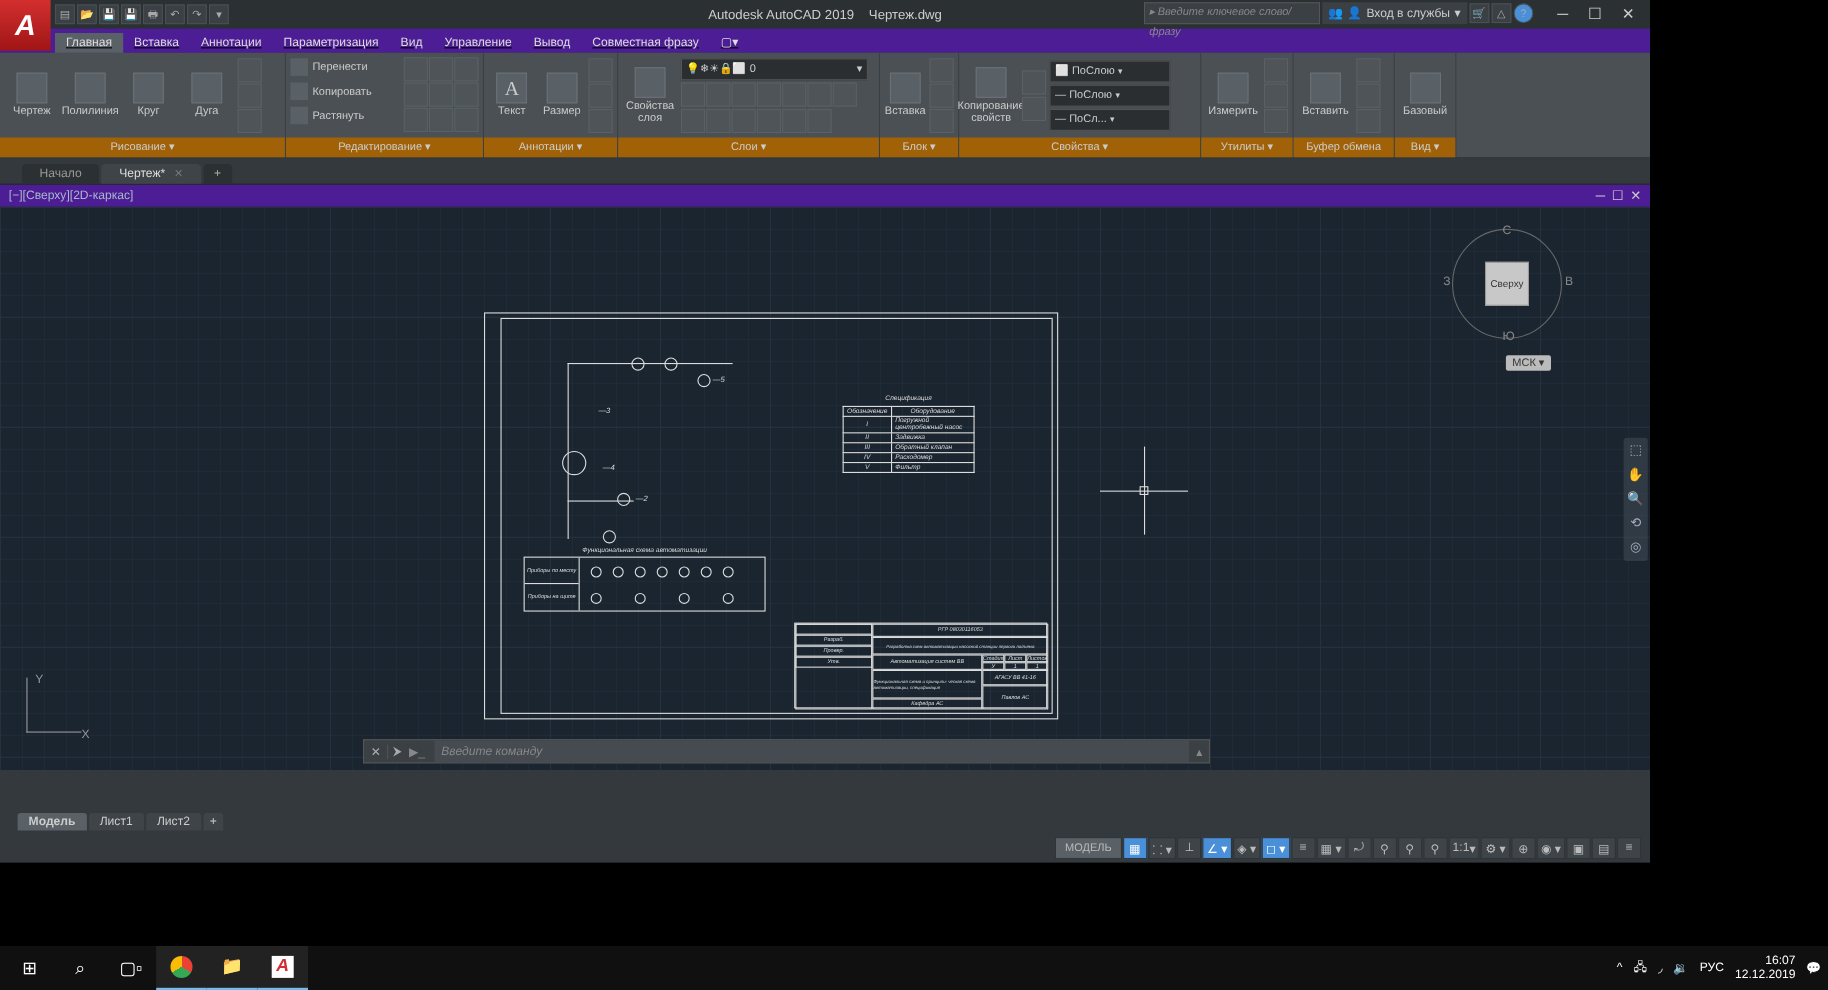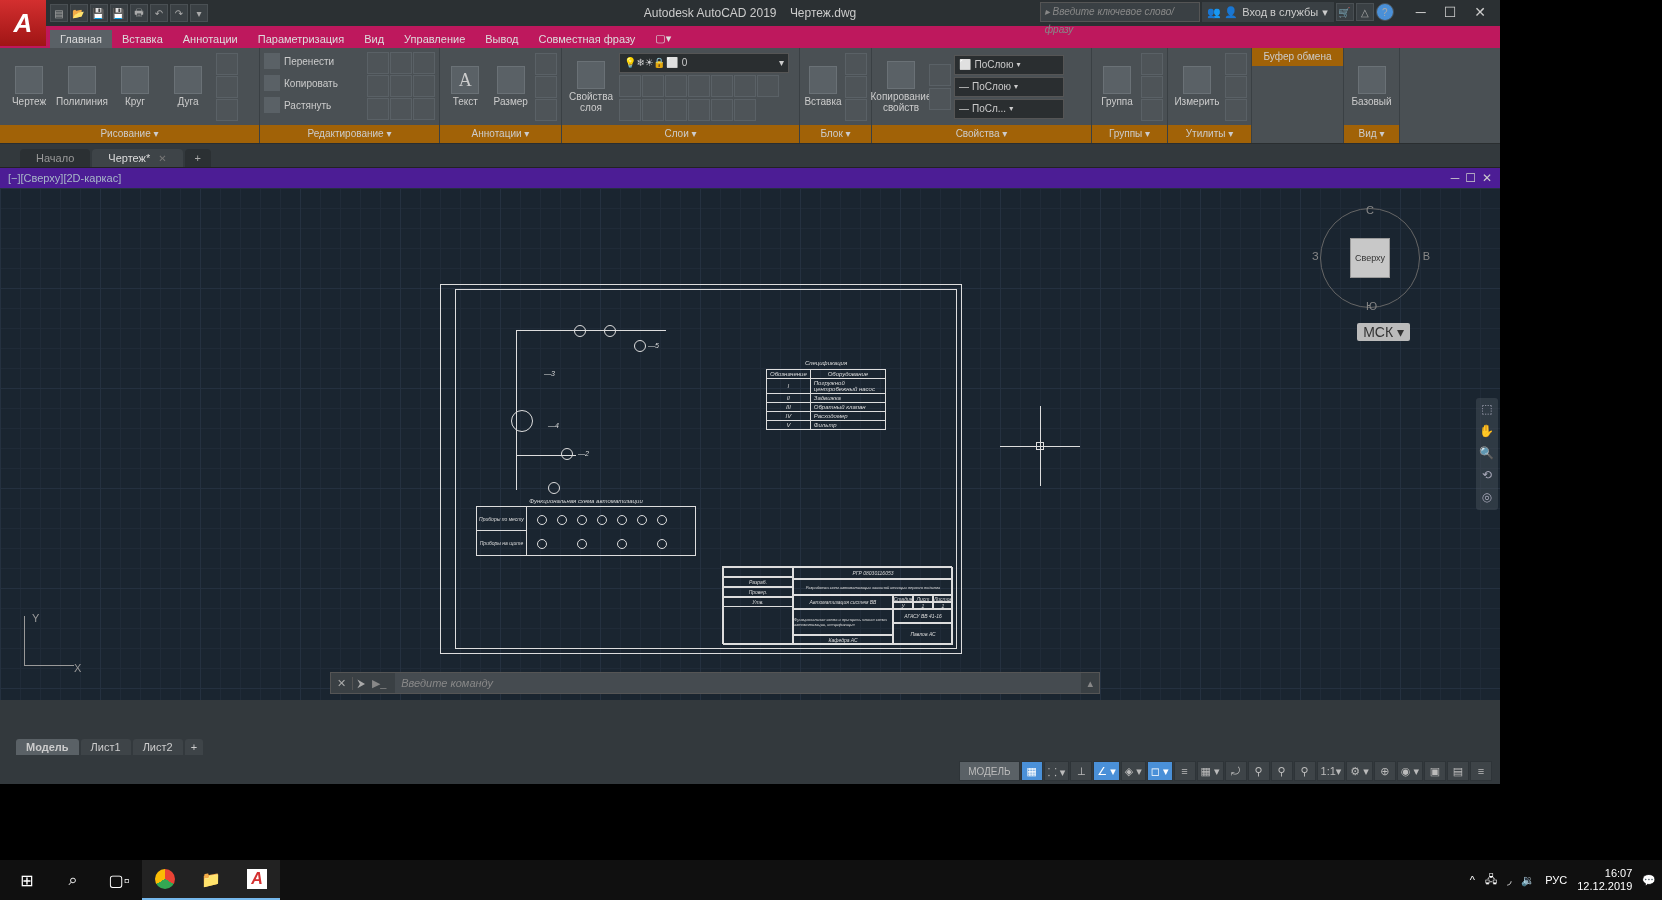--- a/index.html
+++ b/index.html
@@ -9,21 +9,21 @@
 .app-logo { width: 46px; height: 46px; background: linear-gradient(180deg,#d32f2f,#a01515); position: absolute; left: 0; top: 0; display: flex; align-items: center; justify-content: center; color: #fff; font-size: 26px; font-weight: bold; z-index: 10; font-style: italic; }
 .qat { display: flex; align-items: center; margin-left: 50px; gap: 2px; }
 .qat-btn { width: 18px; height: 18px; background: #3a4044; border: 1px solid #4a5054; display: flex; align-items: center; justify-content: center; font-size: 10px; color: #aaa; }
 .title-text { position: absolute; left: 50%; transform: translateX(-50%); color: #ccc; font-size: 12px; }
 .title-right { position: absolute; right: 4px; top: 2px; display: flex; align-items: center; gap: 2px; }
 .search-box { width: 160px; height: 20px; background: #3a4044; border: 1px solid #555; color: #888; font-size: 10px; font-style: italic; padding: 0 4px; line-height: 18px; }
 .login-btn { padding: 0 6px; height: 20px; background: #3a4044; color: #ccc; font-size: 11px; line-height: 20px; display: flex; align-items: center; gap: 4px; }
 .win-controls { display: flex; gap: 18px; margin-left: 20px; padding-right: 10px; }
 .win-btn { font-size: 14px; color: #ccc; cursor: pointer; }
 
-.ribbon-tabs { height: 22px; background: #be185d; display: flex; align-items: flex-end; padding-left: 50px; }
+.ribbon-tabs { height: 22px; background: #4c1d95; display: flex; align-items: flex-end; padding-left: 50px; text-decoration: underline; }
 .rtab { padding: 3px 10px; color: #ddd; font-size: 11px; cursor: pointer; }
 .rtab.active { background: #5a6166; }
 
 .ribbon { height: 96px; background: #4a5054; display: flex; border-bottom: 1px solid #2a2e30; }
 .panel { border-right: 1px solid #3a4044; display: flex; flex-direction: column; position: relative; }
 .panel-body { flex: 1; display: flex; align-items: center; padding: 2px 4px; gap: 3px; }
 .panel-title { height: 18px; background: #a16207; color: #ccc; font-size: 10px; text-align: center; line-height: 18px; white-space: nowrap; padding: 0 4px; }
 .big-btn { display: flex; flex-direction: column; align-items: center; justify-content: center; width: 50px; height: 70px; color: #ccc; font-size: 10px; gap: 2px; cursor: pointer; }
 .big-btn .ico { width: 28px; height: 28px; background: #5a6166; border: 1px solid #6a7176; }
 .small-btns { display: flex; flex-direction: column; gap: 1px; }
@@ -63,21 +63,21 @@
 .func-table { position: absolute; left: 20px; bottom: 90px; width: 220px; height: 60px; }
 .func-table .ft-title { color: #ddd; font-size: 6px; font-style: italic; text-align: center; margin-bottom: 2px; }
 .func-table .ft-box { border: 1px solid #ddd; height: 50px; display: flex; }
 .func-table .ft-left { width: 50px; border-right: 1px solid #ddd; }
 .func-table .ft-left div { height: 50%; border-bottom: 1px solid #ddd; font-size: 5px; color: #ddd; font-style: italic; display:flex; align-items:center; justify-content:center; }
 
 .viewcube { position: absolute; right: 80px; top: 20px; width: 100px; height: 100px; }
 .viewcube .vc-circle { position: absolute; inset: 0; border: 1px solid #666; border-radius: 50%; }
 .viewcube .vc-label { position: absolute; color: #888; font-size: 11px; }
 .viewcube .vc-cube { position: absolute; left: 30px; top: 30px; width: 40px; height: 40px; background: #c8c8c8; display: flex; align-items: center; justify-content: center; color: #333; font-size: 9px; border: 1px solid #999; }
-.wcs-badge { position: absolute; right: 90px; top: 135px; background: #bbb; color: #333; font-size: 14px; padding: 1px 6px; border-radius: 2px; }
+.wcs-badge { position: absolute; right: 90px; top: 135px; background: #bbb; color: #333; font-size: 10px; padding: 1px 6px; border-radius: 2px; }
 
 .nav-bar { position: absolute; right: 2px; top: 210px; width: 22px; background: rgba(80,90,100,0.4); border-radius: 3px; padding: 4px 0; display: flex; flex-direction: column; align-items: center; gap: 6px; }
 .nav-btn { width: 16px; height: 16px; color: #aab; font-size: 12px; text-align: center; cursor: pointer; }
 
 .crosshair { position: absolute; left: 1040px; top: 258px; }
 .crosshair::before { content: ''; position: absolute; left: -40px; top: 0; width: 80px; height: 1px; background: #ddd; }
 .crosshair::after { content: ''; position: absolute; left: 0; top: -40px; width: 1px; height: 80px; background: #ddd; }
 .crosshair .box { position: absolute; left: -4px; top: -4px; width: 8px; height: 8px; border: 1px solid #ddd; }
 
 .ucs { position: absolute; left: 14px; bottom: 24px; }
@@ -297,51 +297,48 @@
         </div>
         <div style="display:flex;flex-direction:column;gap:2px;">
           <div class="layer-combo sb-drop" style="width:110px">⬜ <span>ПоСлою</span></div>
           <div class="layer-combo sb-drop" style="width:110px">— <span>ПоСлою</span></div>
           <div class="layer-combo sb-drop" style="width:110px">— <span>ПоСл...</span></div>
         </div>
       </div>
       <div class="panel-title">Свойства ▾</div>
     </div>
 
-    <div class="panel" style="width:76px">
-      <div class="panel-body">
-        <div class="big-btn">
-            <div class="ico"></div>
-            <span>Группа</span>
+
+    <div class="panel" style="width:84px">
+      <div class="panel-body">
+        <div class="big-btn">
+            <div class="ico"></div>
+            <span>Измерить</span>
           </div>
         <div class="small-btns">
             <div class="sbtn"></div>
             <div class="sbtn"></div>
             <div class="sbtn"></div>
           </div>
       </div>
-      <div class="panel-title">Группы ▾</div>
-    </div>
-
-    <div class="panel" style="width:84px">
-      <div class="panel-body">
-        <div class="big-btn">
-            <div class="ico"></div>
-            <span>Измерить</span>
+      <div class="panel-title">Утилиты ▾</div>
+    </div>
+
+    <div class="panel" style="width:92px">
+      <div class="panel-body">
+        <div class="big-btn">
+            <div class="ico"></div>
+            <span>Вставить</span>
           </div>
         <div class="small-btns">
             <div class="sbtn"></div>
             <div class="sbtn"></div>
             <div class="sbtn"></div>
           </div>
       </div>
-      <div class="panel-title">Утилиты ▾</div>
-    </div>
-
-    <div class="panel" style="width:92px">
       <div class="panel-title">Буфер обмена</div>
     </div>
 
     <div class="panel" style="width:56px">
       <div class="panel-body">
         <div class="big-btn">
             <div class="ico"></div>
             <span>Базовый</span>
           </div>
       </div>

